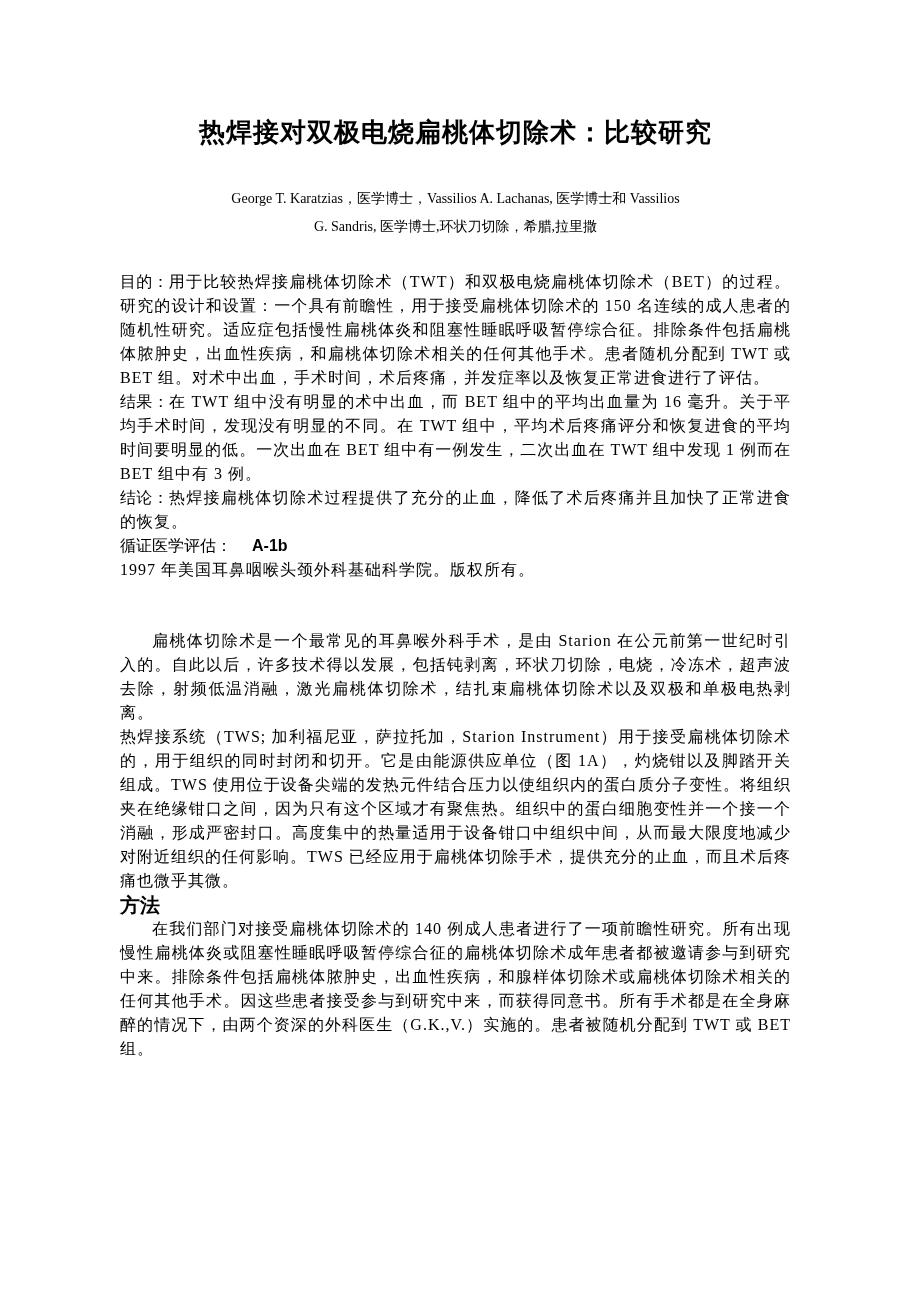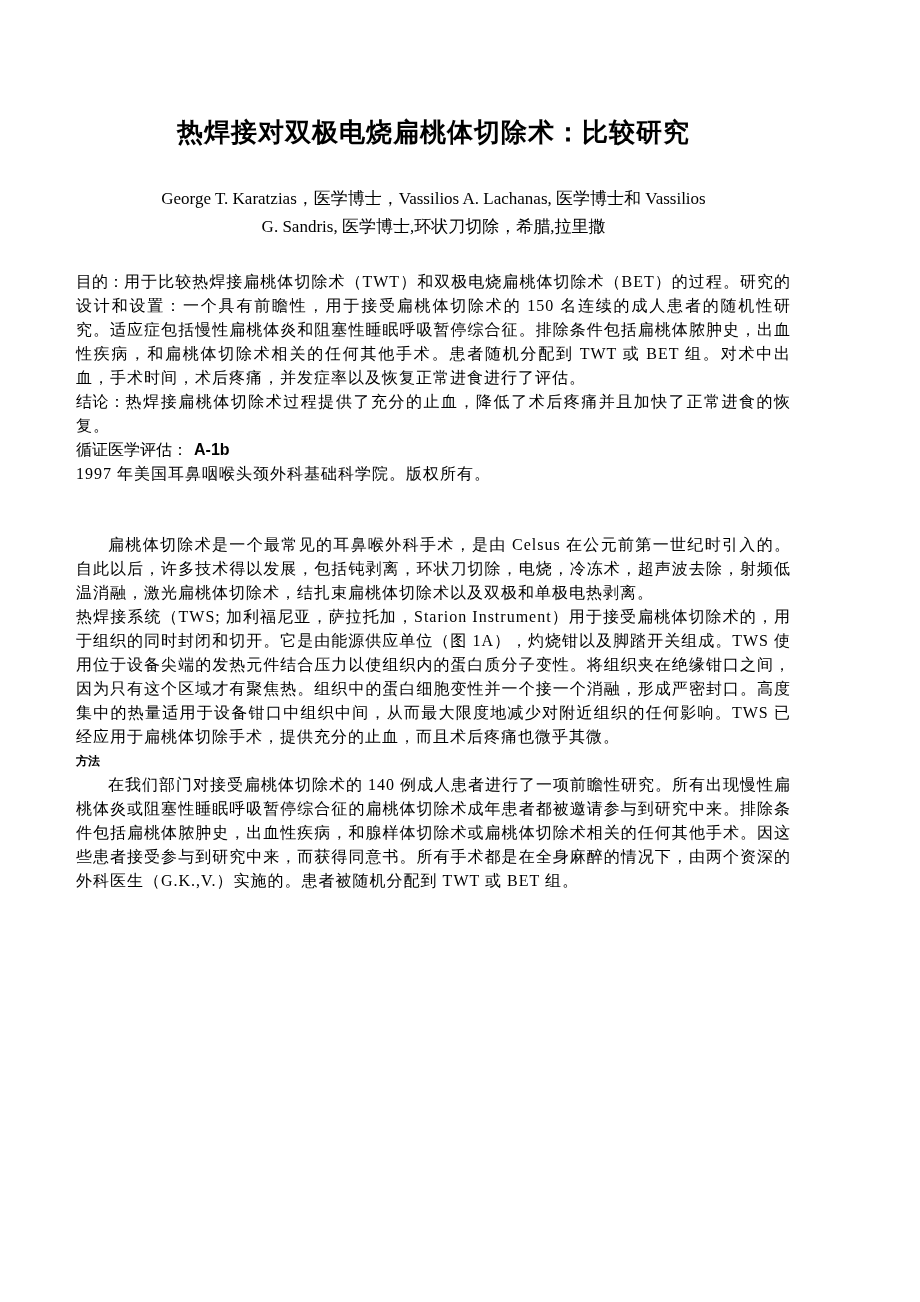--- a/index.html
+++ b/index.html
@@ -11,34 +11,34 @@
     width: 920px;
     height: 1302px;
     overflow: hidden;
     color: #000000;
     font-family: "Liberation Serif", "DejaVu Serif", serif;
   }
   .page {
     box-sizing: border-box;
     width: 920px;
     height: 1302px;
-    padding: 116px 129px 0 76px;
+    padding: 116px 129px 0 120px;
     background: #ffffff;
   }
   .doc-title {
     font-family: "Liberation Sans", "DejaVu Sans", sans-serif;
     font-weight: bold;
     font-size: 26px;
     line-height: 32px;
     text-align: center;
     letter-spacing: 1px;
   }
   .authors {
     margin-top: 37px;
-    font-size: 17px;
+    font-size: 14px;
     line-height: 28px;
     text-align: center;
   }
   .abstract {
     margin-top: 29px;
   }
   .doc-text {
     font-size: 16px;
     line-height: 24px;
     text-align: justify;
@@ -48,56 +48,57 @@
     margin: 0;
   }
   .inline-label {
     font-family: "Liberation Sans", "DejaVu Sans", sans-serif;
     font-weight: normal;
     letter-spacing: 0;
   }
   .ebm-value {
     font-family: "Liberation Sans", "DejaVu Sans", sans-serif;
     font-weight: bold;
-    margin-left: 6px;
+    margin-left: 20px;
     letter-spacing: 0;
   }
   .body-section {
     margin-top: 47px;
   }
   .indent-first {
     text-indent: 2em;
   }
   .methods-heading {
     font-family: Liberation Sans, sans-serif;
     font-weight: bold;
-    font-size: 12px;
+    font-size: 20px;
     line-height: 24px;
     letter-spacing: 0;
   }
 </style>
 </head>
 <body>
 
 <div class="page">
 
   <div class="doc-title">热焊接对双极电烧扁桃体切除术：比较研究</div>
 
   <div class="authors">
     <div>George T. Karatzias，医学博士，Vassilios A. Lachanas, 医学博士和 Vassilios</div>
     <div>G. Sandris, 医学博士,环状刀切除，希腊,拉里撒</div>
   </div>
 
   <div class="abstract doc-text">
     <p><span class="inline-label">目的：</span><span>用于比较热焊接扁桃体切除术（TWT）和双极电烧扁桃体切除术（BET）的过程。研究的设计和设置：一个具有前瞻性，用于接受扁桃体切除术的 150 名连续的成人患者的随机性研究。适应症包括慢性扁桃体炎和阻塞性睡眠呼吸暂停综合征。排除条件包括扁桃体脓肿史，出血性疾病，和扁桃体切除术相关的任何其他手术。患者随机分配到 TWT 或 BET 组。对术中出血，手术时间，术后疼痛，并发症率以及恢复正常进食进行了评估。</span></p>
+    <p><span class="inline-label">结果：</span><span>在 TWT 组中没有明显的术中出血，而 BET 组中的平均出血量为 16 毫升。关于平均手术时间，发现没有明显的不同。在 TWT 组中，平均术后疼痛评分和恢复进食的平均时间要明显的低。一次出血在 BET 组中有一例发生，二次出血在 TWT 组中发现 1 例而在 BET 组中有 3 例。</span></p>
     <p><span class="inline-label">结论：</span><span>热焊接扁桃体切除术过程提供了充分的止血，降低了术后疼痛并且加快了正常进食的恢复。</span></p>
     <p><span class="inline-label">循证医学评估：</span><span class="ebm-value">A-1b</span></p>
     <p>1997 年美国耳鼻咽喉头颈外科基础科学院。版权所有。</p>
   </div>
 
   <div class="body-section doc-text">
-    <p class="indent-first">扁桃体切除术是一个最常见的耳鼻喉外科手术，是由 Celsus 在公元前第一世纪时引入的。自此以后，许多技术得以发展，包括钝剥离，环状刀切除，电烧，冷冻术，超声波去除，射频低温消融，激光扁桃体切除术，结扎束扁桃体切除术以及双极和单极电热剥离。</p>
+    <p class="indent-first">扁桃体切除术是一个最常见的耳鼻喉外科手术，是由 Starion 在公元前第一世纪时引入的。自此以后，许多技术得以发展，包括钝剥离，环状刀切除，电烧，冷冻术，超声波去除，射频低温消融，激光扁桃体切除术，结扎束扁桃体切除术以及双极和单极电热剥离。</p>
     <p>热焊接系统（TWS; 加利福尼亚，萨拉托加，Starion Instrument）用于接受扁桃体切除术的，用于组织的同时封闭和切开。它是由能源供应单位（图 1A），灼烧钳以及脚踏开关组成。TWS 使用位于设备尖端的发热元件结合压力以使组织内的蛋白质分子变性。将组织夹在绝缘钳口之间，因为只有这个区域才有聚焦热。组织中的蛋白细胞变性并一个接一个消融，形成严密封口。高度集中的热量适用于设备钳口中组织中间，从而最大限度地减少对附近组织的任何影响。TWS 已经应用于扁桃体切除手术，提供充分的止血，而且术后疼痛也微乎其微。</p>
     <p class="methods-heading">方法</p>
     <p class="indent-first">在我们部门对接受扁桃体切除术的 140 例成人患者进行了一项前瞻性研究。所有出现慢性扁桃体炎或阻塞性睡眠呼吸暂停综合征的扁桃体切除术成年患者都被邀请参与到研究中来。排除条件包括扁桃体脓肿史，出血性疾病，和腺样体切除术或扁桃体切除术相关的任何其他手术。因这些患者接受参与到研究中来，而获得同意书。所有手术都是在全身麻醉的情况下，由两个资深的外科医生（G.K.,V.）实施的。患者被随机分配到 TWT 或 BET 组。</p>
   </div>
 
 </div>
 
 </body></html>

